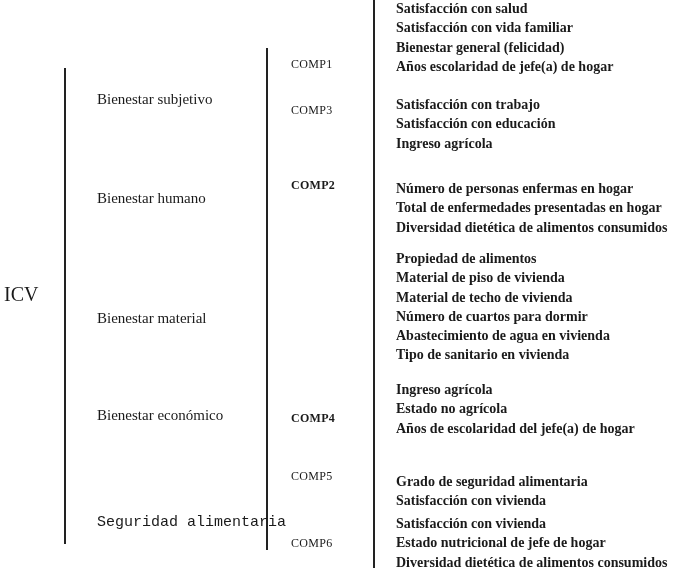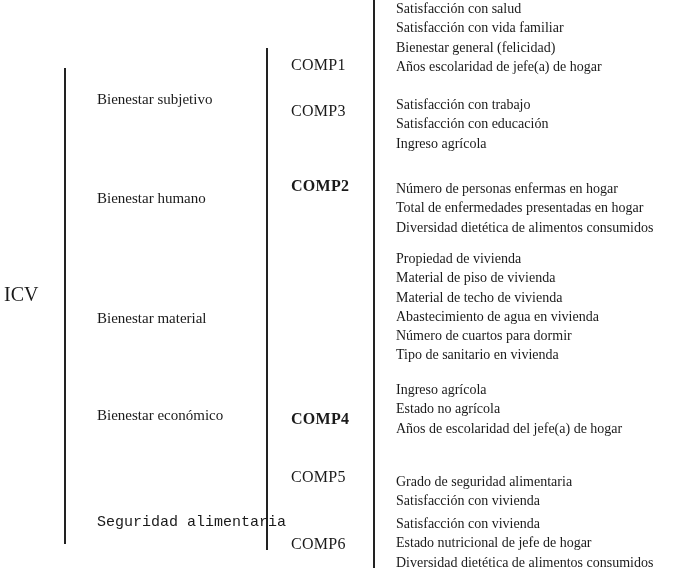--- a/index.html
+++ b/index.html
@@ -1,24 +1,24 @@
 <!DOCTYPE html>
 <html><head>
   <meta charset="utf-8">
   <style>
     html, body { margin:0; padding:0; background:#ffffff; }
     body { width:684px; height:574px; position:relative; overflow:hidden;
            font-family:"Liberation Serif","DejaVu Serif",serif; color:#1a1a1a; }
     .vline { position:absolute; width:2px; background:#222; }
     .lbl { position:absolute; white-space:nowrap; font-size:15px; line-height:19px; }
     .dim { font-size:15px; }
-    .comp { font-size:16px; letter-spacing:0.3px; }
+    .comp { font-size:12px; letter-spacing:0.3px; }
     .icv { font-size:20px; }
     .ind { position:absolute; left:396px; font-size:14px; line-height:19.3px; white-space:nowrap; }
-    .ind div { height:19.3px; }
+    .ind div { height:19.3px;font-weight:bold; }
   </style>
 </head>
 <body>
 
 <div class="vline" style="left:64px; top:68px; height:476px;"></div>
 <div class="vline" style="left:266px; top:48px; height:502px;"></div>
 <div class="vline" style="left:373px; top:0px; height:568px;"></div>
 
 <div class="lbl icv" style="left:4px; top:285px;">ICV</div>
 
@@ -48,25 +48,25 @@
   <div>Ingreso agrícola</div>
 </div>
 
 <div class="ind" style="top:172px;margin-top:7px;">
   <div>Número de personas enfermas en hogar</div>
   <div>Total de enfermedades presentadas en hogar</div>
   <div>Diversidad dietética de alimentos consumidos</div>
 </div>
 
 <div class="ind" style="top:249px;">
-  <div>Propiedad de vivienda</div>
+  <div>Propiedad de alimentos</div>
   <div>Material de piso de vivienda</div>
   <div>Material de techo de vivienda</div>
+  <div>Número de cuartos para dormir</div>
   <div>Abastecimiento de agua en vivienda</div>
-  <div>Número de cuartos para dormir</div>
   <div>Tipo de sanitario en vivienda</div>
 </div>
 
 <div class="ind" style="top:380px;">
   <div>Ingreso agrícola</div>
   <div>Estado no agrícola</div>
   <div>Años de escolaridad del jefe(a) de hogar</div>
 </div>
 
 <div class="ind" style="top:472px;">

